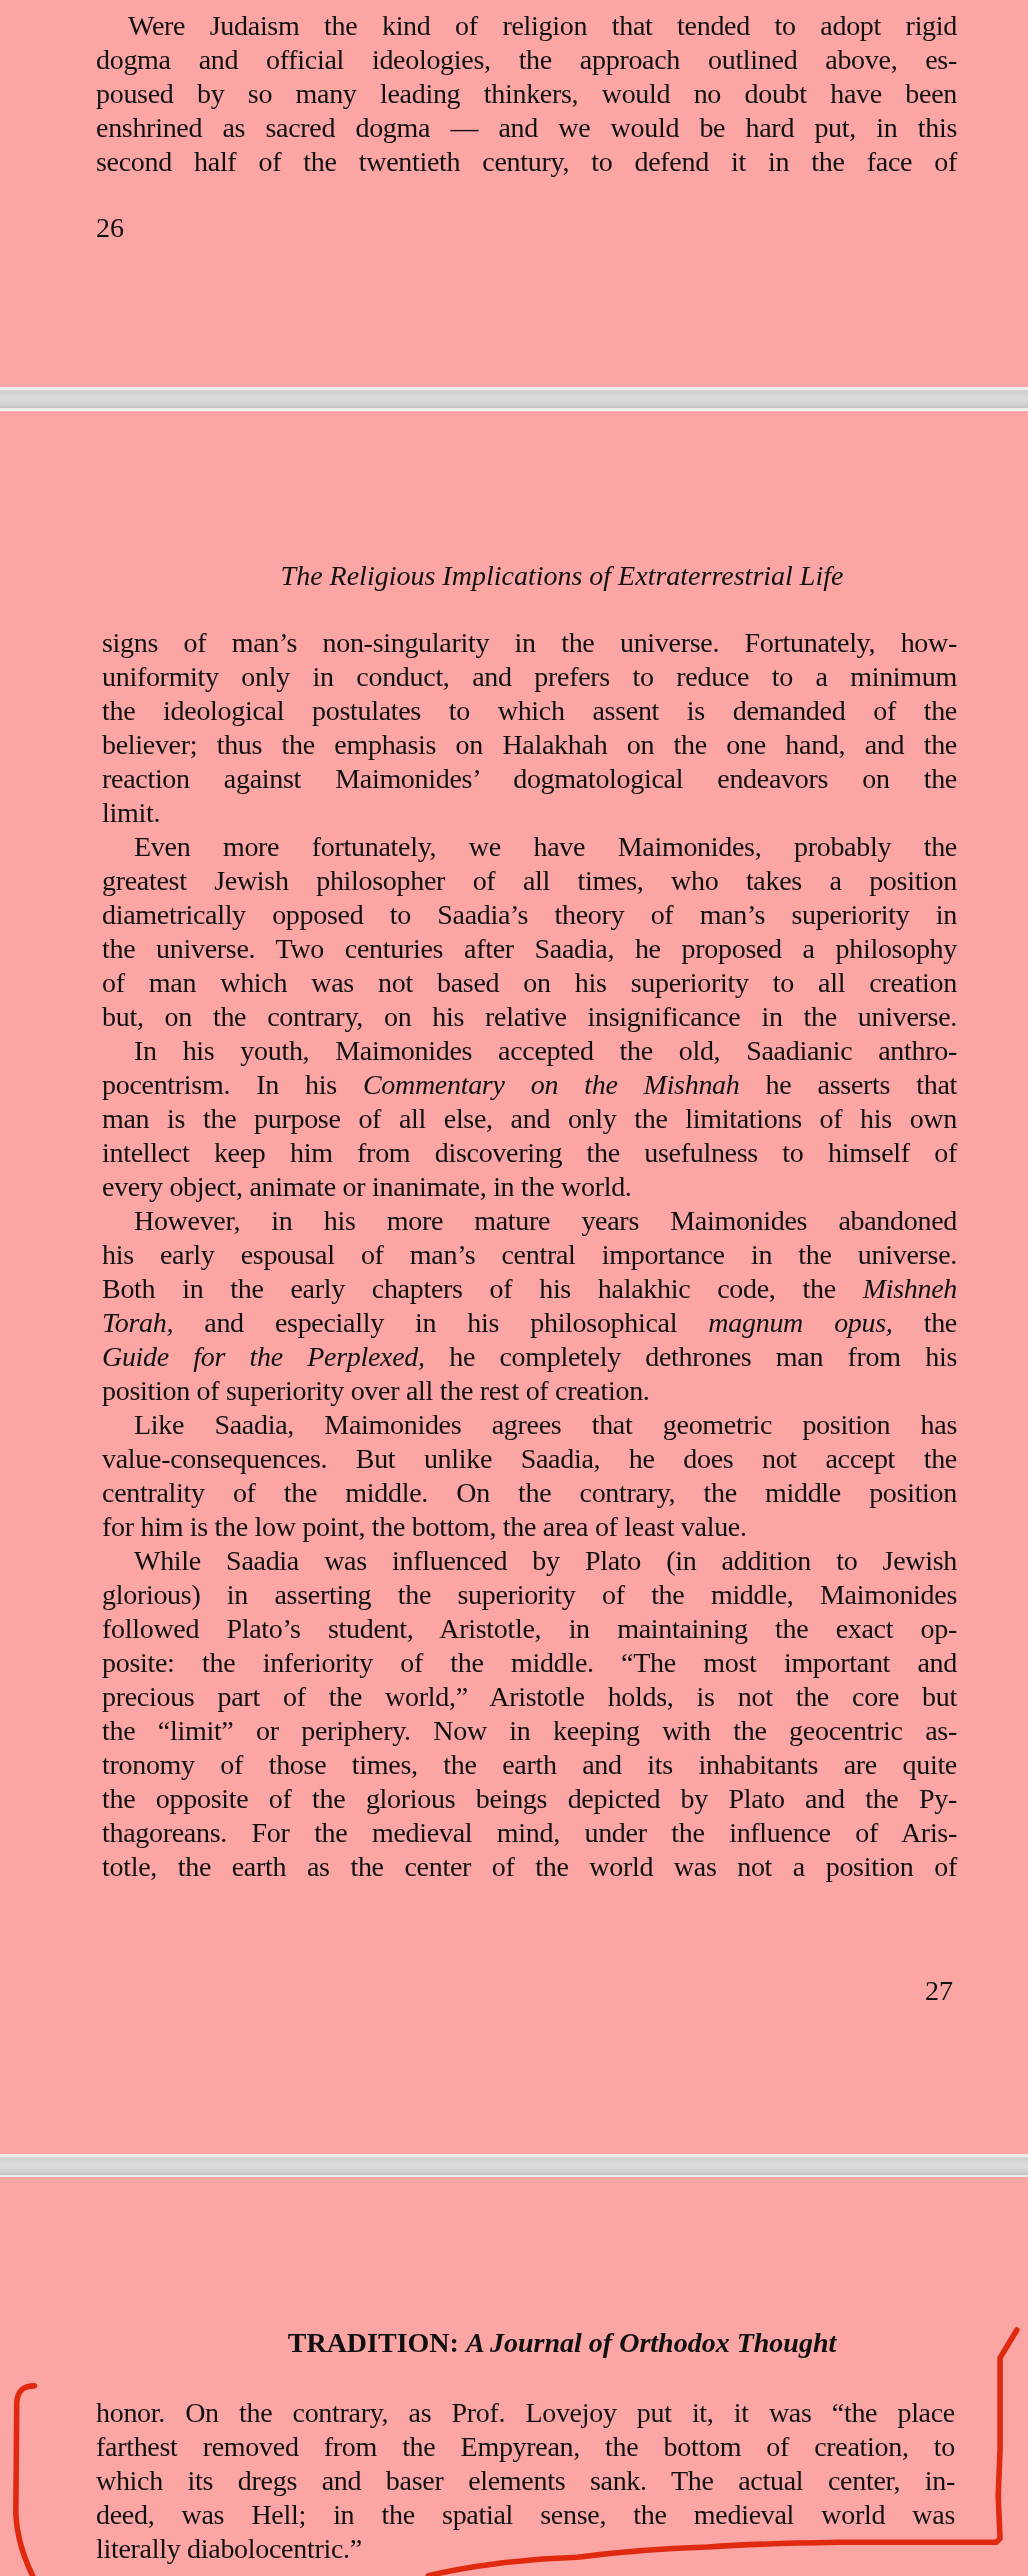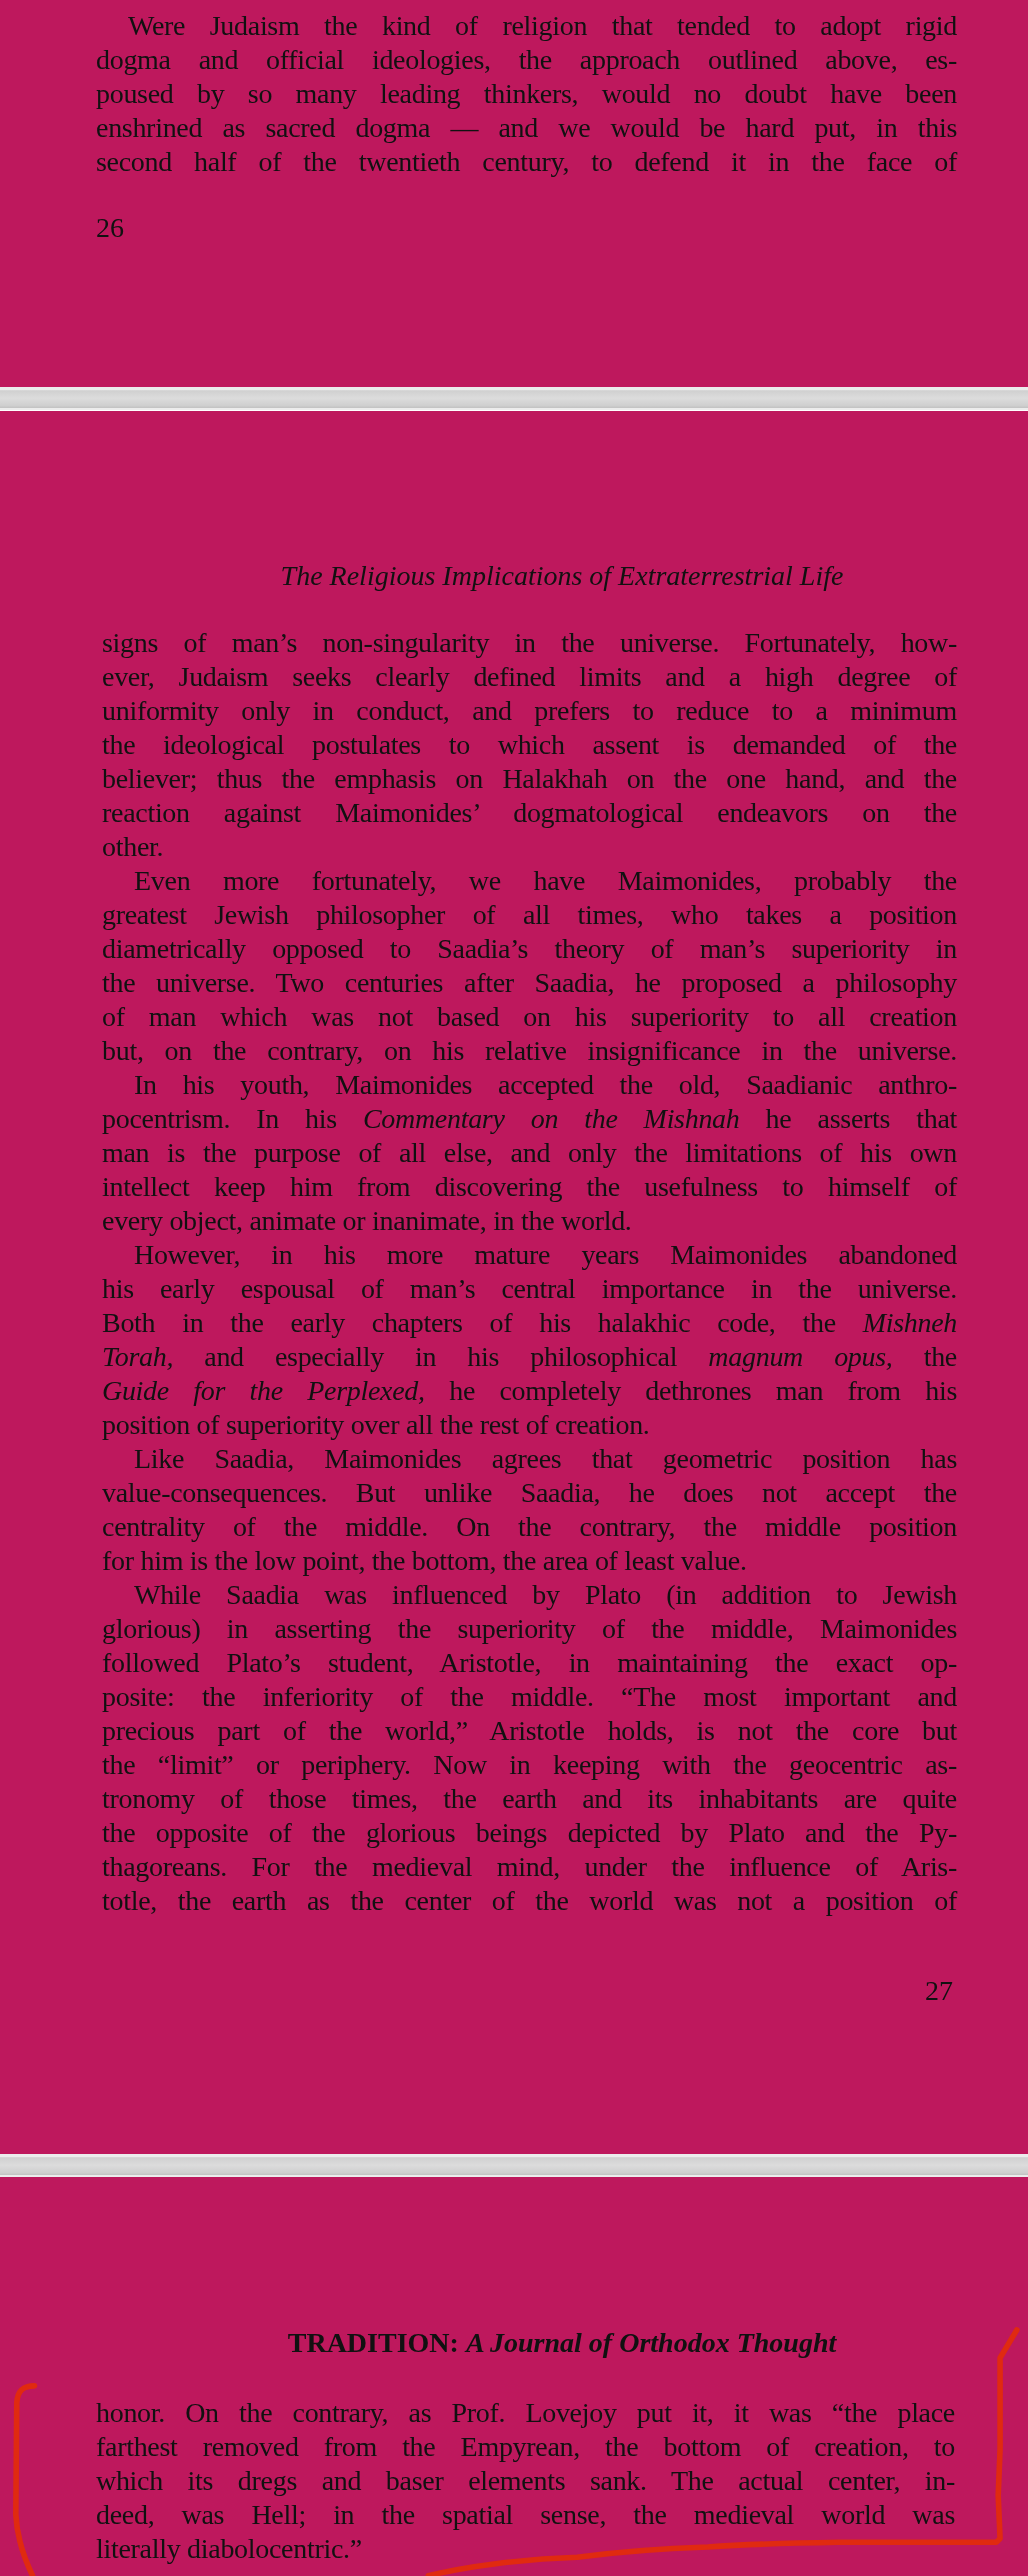--- a/index.html
+++ b/index.html
@@ -1,18 +1,18 @@
 <!DOCTYPE html>
 <html style="font-size:15px"><head>
 <meta charset="utf-8">
 <style>
   html, body { margin:0; padding:0; }
   body { width:1028px; height:2576px; position:relative; background:#ffffff; overflow:hidden;
          font-family:"Liberation Serif", "DejaVu Serif", serif; color:#111; }
-  .page { position:absolute; left:0; width:1028px; background:#be185d; }
+  .page { position:absolute; left:0; width:1028px; background:#fca5a5; }
   .sep { position:absolute; left:0; width:1028px; height:23px;
          background:linear-gradient(#ececec 0, #ececec 2.8px, #d0d0d0 3.7px, #dcdcdc 11.2px, #cfcfcf 18.6px, #c4c4c4 20.5px, #ececec 21.4px, #ececec 23px); }
   .text { position:absolute; left:96px; width:861px; font-size:28px; line-height:34px;
           text-align:justify; letter-spacing:-0.3px; transform-origin:left top; }
   .line { display:block; text-align:justify; text-align-last:justify; white-space:nowrap; height:34px; }
   .line.last { text-align-last:left; }
   .runhead { position:absolute; left:0; width:1028px; text-align:center; font-size:28px;padding-left:48px; }
   .pgnum { position:absolute; font-size:28px; }
   i { font-style:italic; }
   svg.annot { position:absolute; left:0; top:0; pointer-events:none; }
@@ -30,26 +30,25 @@
   </div>
   <div class="pgnum" style="left:96px;top:212px;">26</div>
 </div>
 
 <div class="sep" style="top:387px;"></div>
 
 <div class="page" style="top:411px;height:1743px;">
   <div class="runhead" style="top:149px;"><i>The Religious Implications of Extraterrestrial Life</i></div>
   <div class="text" style="top:215px;left:102px;width:855px;">
     <span class="line">signs of man’s non-singularity in the universe. Fortunately, how-</span>
-    <span class="line">ever, Judaism seeks clearly defined limits and a high degree of</span>
     <span class="line">uniformity only in conduct, and prefers to reduce to a minimum</span>
     <span class="line">the ideological postulates to which assent is demanded of the</span>
     <span class="line">believer; thus the emphasis on Halakhah on the one hand, and the</span>
     <span class="line">reaction against Maimonides’ dogmatological endeavors on the</span>
-    <span class="line last">other.</span>
+    <span class="line last">limit.</span>
     <span class="line" style="padding-left:32px;box-sizing:border-box;">Even more fortunately, we have Maimonides, probably the</span>
     <span class="line">greatest Jewish philosopher of all times, who takes a position</span>
     <span class="line">diametrically opposed to Saadia’s theory of man’s superiority in</span>
     <span class="line">the universe. Two centuries after Saadia, he proposed a philosophy</span>
     <span class="line">of man which was not based on his superiority to all creation</span>
     <span class="line">but, on the contrary, on his relative insignificance in the universe.</span>
     <span class="line" style="padding-left:32px;box-sizing:border-box;">In his youth, Maimonides accepted the old, Saadianic anthro-</span>
     <span class="line"><span>pocentrism. In his </span><i>Commentary on the Mishnah</i><span> he asserts that</span></span>
     <span class="line">man is the purpose of all else, and only the limitations of his own</span>
     <span class="line">intellect keep him from discovering the usefulness to himself of</span>

